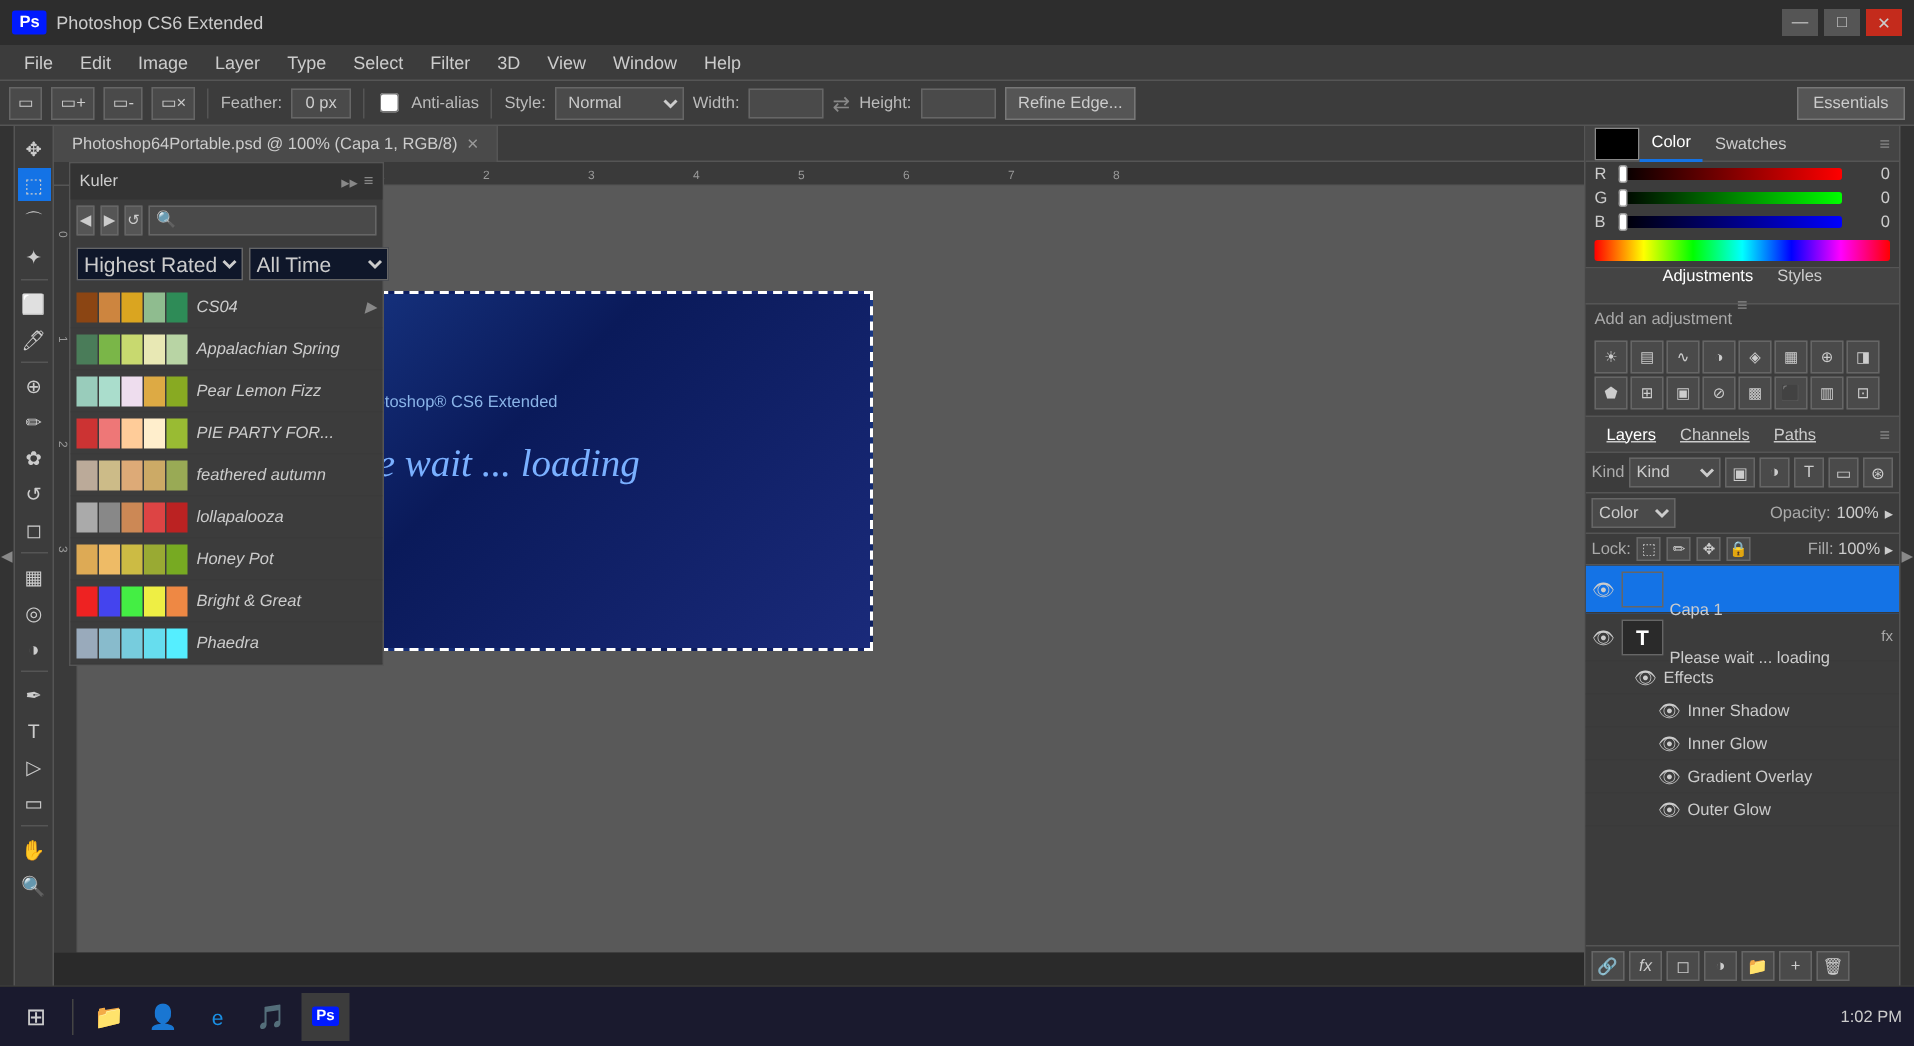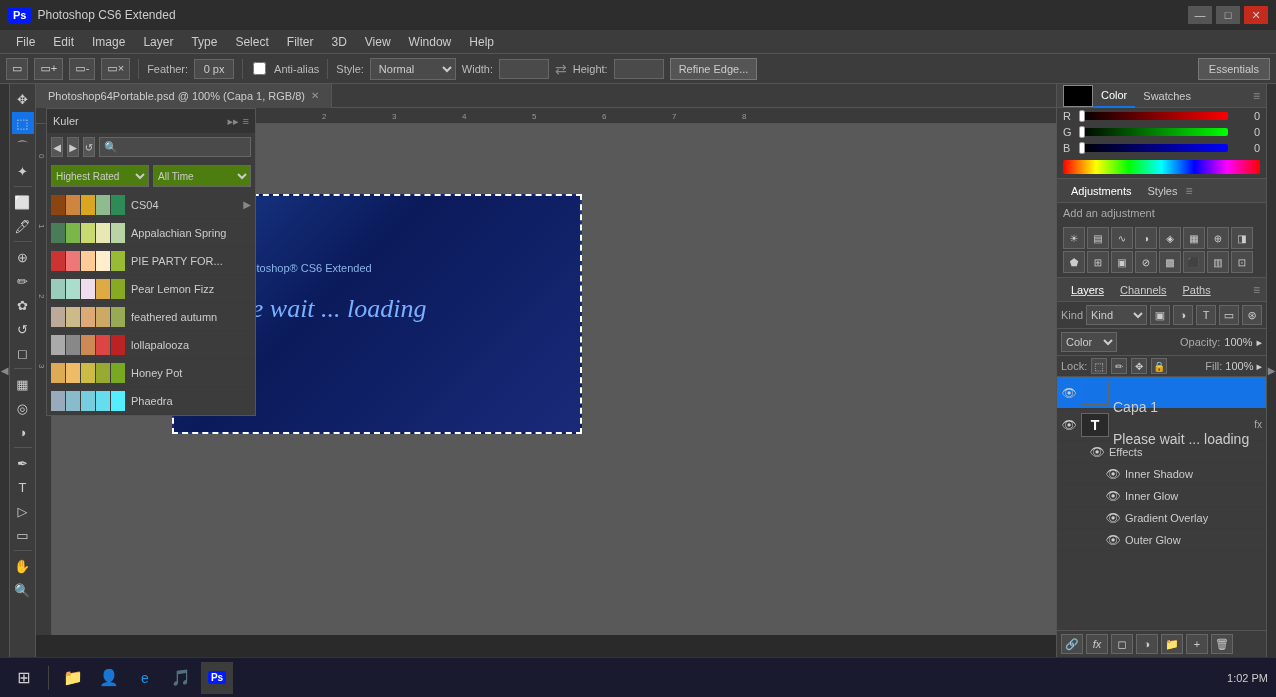--- a/index.html
+++ b/index.html
@@ -56,44 +56,44 @@
     
     #kuler-panel { position: absolute; top: 0; left: 0; width: 210px; background: #3c3c3c; border: 1px solid #555; z-index: 10; }
     #kuler-header { background: #333; height: 24px; display: flex; align-items: center; justify-content: space-between; padding: 0 6px; font-size: 11px; color: #ccc; cursor: move; }
     #kuler-tabs { display: flex; background: #444; border-bottom: 1px solid #555; }
     .kuler-tab { flex: 1; padding: 4px; text-align: center; font-size: 11px; color: #ccc; cursor: pointer; }
     .kuler-tab.active { background: #1473e6; }
     #kuler-controls { display: flex; align-items: center; padding: 4px; gap: 4px; }
     .kuler-ctrl-btn { width: 20px; height: 20px; background: #555; border: 1px solid #666; color: #ccc; cursor: pointer; display: flex; align-items: center; justify-content: center; font-size: 10px; }
     .kuler-search { flex: 1; background: #4a4a4a; border: 1px solid #666; color: #ccc; height: 20px; padding: 0 4px; font-size: 11px; }
     #kuler-filters { display: flex; gap: 4px; padding: 4px; }
-    .kuler-select { flex: 1; background: #4d7c0f; border: 1px solid #666; color: #ccc; height: 22px; font-size: 10px; }
+    .kuler-select { flex: 1; background: #0f172a; border: 1px solid #666; color: #ccc; height: 22px; font-size: 14px; }
     .kuler-list { overflow-y: auto; max-height: 350px; }
-    .kuler-row { display: flex; align-items: center; height: 28px; padding: 0 4px; cursor: pointer; border-bottom: 1px solid #3a3a3a; }
+    .kuler-row { display: flex; align-items: center; height: 28px; padding: 0 4px; cursor: pointer; border-bottom: 1px solid #3a3a3a; font-style: italic; }
     .kuler-swatches { display: flex; gap: 1px; }
     .swatch { width: 14px; height: 20px; }
     .kuler-name { margin-left: 6px; font-size: 11px; color: #ccc; flex: 1; }
     .kuler-arrow { color: #888; font-size: 10px; }
 
     
     #right-panel { width: 210px; background: #3c3c3c; border-left: 1px solid #555; display: flex; flex-direction: column; }
     #color-panel { border-bottom: 1px solid #555; }
     #color-header { display: flex; align-items: center; height: 24px; padding: 0 6px; background: #444; border-bottom: 1px solid #555; }
     .panel-tab { padding: 0 8px; font-size: 11px; color: #ccc; cursor: pointer; height: 24px; display: flex; align-items: center; }
     .panel-tab.active { color: #fff; border-bottom: 2px solid #1473e6; }
     #color-preview { width: 30px; height: 22px; background: #000; border: 1px solid #888; }
     .color-channel { display: flex; align-items: center; padding: 2px 6px; gap: 4px; }
     .channel-label { color: #ccc; font-size: 11px; width: 12px; }
     .channel-val { width: 28px; text-align: right; font-size: 11px; color: #ccc; }
     .slider-thumb { position: absolute; top: -2px; width: 6px; height: 12px; background: #fff; border: 1px solid #999; border-radius: 2px; }
     #spectrum { height: 14px; margin: 4px 6px; background: linear-gradient(to right, #f00, #ff0, #0f0, #0ff, #00f, #f0f, #f00); border-radius: 2px; }
 
     
     #adj-panel { border-bottom: 1px solid #555; }
-    #adj-header { display: flex; align-items: center; height: 24px; padding: 0 6px; background: #444; border-bottom: 1px solid #555; justify-content: flex-start; }
+    #adj-header { display: flex; align-items: center; height: 24px; padding: 0 6px; background: #444; border-bottom: 1px solid #555; justify-content: center; flex-direction: column; }
     .adj-tabs { display: flex; }
     .adj-tab { padding: 0 8px; font-size: 11px; color: #ccc; cursor: pointer; height: 24px; display: flex; align-items: center; }
     .adj-tab.active { color: #fff; }
     .adj-icons-row { display: flex; flex-wrap: wrap; gap: 2px; padding: 4px 6px; }
     .adj-icon { width: 22px; height: 22px; background: #4a4a4a; border: 1px solid #666; display: flex; align-items: center; justify-content: center; cursor: pointer; font-size: 10px; color: #ccc; }
 
     
     #layers-panel { flex: 1; display: flex; flex-direction: column; overflow: hidden; }
     #layers-header { display: flex; align-items: center; height: 24px; padding: 0 6px; background: #444; border-bottom: 1px solid #555; justify-content: space-between; }
     .layers-tabs { display: flex; text-decoration: underline; }
@@ -107,21 +107,21 @@
     .opt-select { background: #4a4a4a; border: 1px solid #666; color: #ccc; height: 20px; font-size: 11px; flex: 1; }
     .opt-val { color: #ccc; }
     #lock-row { display: flex; align-items: center; padding: 2px 4px; gap: 4px; border-bottom: 1px solid #555; font-size: 11px; }
     .lock-icon { width: 16px; height: 16px; background: #4a4a4a; border: 1px solid #666; display: flex; align-items: center; justify-content: center; font-size: 10px; color: #ccc; cursor: pointer; }
     .fill-row { display: flex; align-items: center; gap: 3px; margin-left: auto; }
     #layers-list { flex: 1; overflow-y: auto; background: #3c3c3c; }
     .layer-row { display: flex; align-items: center; height: 32px; padding: 0 4px; gap: 4px; border-bottom: 1px solid #3a3a3a; cursor: pointer; }
     .layer-row.selected { background: #1473e6; }
     .layer-eye { width: 16px; height: 16px; color: #ccc; display: flex; align-items: center; justify-content: center; font-size: 12px; }
     .layer-thumb { width: 28px; height: 24px; background: #2a2a2a; border: 1px solid #666; }
-    .layer-name { flex: 1; font-size: 14px; color: #ccc; margin-top: 28px; }
+    .layer-name { flex: 1; font-size: 11px; color: #ccc; margin-top: 28px; }
     .layer-fx { font-size: 10px; color: #aaa; }
     .effect-row { display: flex; align-items: center; height: 22px; padding: 0 4px 0 32px; gap: 4px; border-bottom: 1px solid #3a3a3a; }
     .effect-eye { width: 16px; height: 16px; color: #ccc; display: flex; align-items: center; justify-content: center; }
     .effect-name { font-size: 11px; color: #ccc; }
     #layers-footer { display: flex; align-items: center; padding: 3px 4px; gap: 3px; border-top: 1px solid #555; background: #3c3c3c; }
     .footer-btn { width: 22px; height: 20px; background: #4a4a4a; border: 1px solid #666; color: #ccc; cursor: pointer; display: flex; align-items: center; justify-content: center; font-size: 11px; }
 
     
     #taskbar { position: fixed; bottom: 0; left: 0; width: 1276px; height: 40px; background: #1a1a2e; display: flex; align-items: center; padding: 0 8px; gap: 4px; border-top: 1px solid #333; }
     .taskbar-btn { width: 32px; height: 32px; background: transparent; border: none; color: #ccc; cursor: pointer; display: flex; align-items: center; justify-content: center; font-size: 16px; }
@@ -306,40 +306,40 @@
               <div class="swatch" style="background: rgb(74, 124, 89);"></div>
               <div class="swatch" style="background: rgb(122, 182, 72);"></div>
               <div class="swatch" style="background: rgb(200, 217, 111);"></div>
               <div class="swatch" style="background: rgb(232, 232, 180);"></div>
               <div class="swatch" style="background: rgb(184, 212, 164);"></div>
             </div>
             <span class="kuler-name">Appalachian Spring</span>
           </div>
           <div class="kuler-row">
             <div class="kuler-swatches">
+              <div class="swatch" style="background: rgb(153, 204, 187);"></div>
+              <div class="swatch" style="background: rgb(170, 221, 204);"></div>
+              <div class="swatch" style="background: rgb(238, 221, 238);"></div>
+              <div class="swatch" style="background: rgb(221, 170, 68);"></div>
+              <div class="swatch" style="background: rgb(136, 170, 34);"></div>
+            </div>
+            <span class="kuler-name">Pear Lemon Fizz</span>
+          </div>
+          <div class="kuler-row">
+            <div class="kuler-swatches">
               <div class="swatch" style="background: rgb(204, 51, 51);"></div>
               <div class="swatch" style="background: rgb(238, 119, 119);"></div>
               <div class="swatch" style="background: rgb(255, 204, 153);"></div>
               <div class="swatch" style="background: rgb(255, 238, 204);"></div>
               <div class="swatch" style="background: rgb(153, 187, 51);"></div>
             </div>
             <span class="kuler-name">PIE PARTY FOR...</span>
           </div>
           <div class="kuler-row">
             <div class="kuler-swatches">
-              <div class="swatch" style="background: rgb(153, 204, 187);"></div>
-              <div class="swatch" style="background: rgb(170, 221, 204);"></div>
-              <div class="swatch" style="background: rgb(238, 221, 238);"></div>
-              <div class="swatch" style="background: rgb(221, 170, 68);"></div>
-              <div class="swatch" style="background: rgb(136, 170, 34);"></div>
-            </div>
-            <span class="kuler-name">Pear Lemon Fizz</span>
-          </div>
-          <div class="kuler-row">
-            <div class="kuler-swatches">
               <div class="swatch" style="background: rgb(187, 170, 153);"></div>
               <div class="swatch" style="background: rgb(204, 187, 136);"></div>
               <div class="swatch" style="background: rgb(221, 170, 119);"></div>
               <div class="swatch" style="background: rgb(204, 170, 102);"></div>
               <div class="swatch" style="background: rgb(153, 170, 85);"></div>
             </div>
             <span class="kuler-name">feathered autumn</span>
           </div>
           <div class="kuler-row">
             <div class="kuler-swatches">
@@ -353,20 +353,30 @@
           </div>
           <div class="kuler-row">
             <div class="kuler-swatches">
               <div class="swatch" style="background: rgb(221, 170, 85);"></div>
               <div class="swatch" style="background: rgb(238, 187, 102);"></div>
               <div class="swatch" style="background: rgb(204, 187, 68);"></div>
               <div class="swatch" style="background: rgb(153, 170, 51);"></div>
               <div class="swatch" style="background: rgb(119, 170, 34);"></div>
             </div>
             <span class="kuler-name">Honey Pot</span>
+          </div>
+          <div class="kuler-row">
+            <div class="kuler-swatches">
+              <div class="swatch" style="background: rgb(238, 34, 34);"></div>
+              <div class="swatch" style="background: rgb(68, 68, 238);"></div>
+              <div class="swatch" style="background: rgb(68, 238, 68);"></div>
+              <div class="swatch" style="background: rgb(238, 238, 68);"></div>
+              <div class="swatch" style="background: rgb(238, 136, 68);"></div>
+            </div>
+            <span class="kuler-name">Bright &amp; Great</span>
           </div>
           <div class="kuler-row">
             <div class="kuler-swatches">
               <div class="swatch" style="background: rgb(153, 170, 187);"></div>
               <div class="swatch" style="background: rgb(136, 187, 204);"></div>
               <div class="swatch" style="background: rgb(119, 204, 221);"></div>
               <div class="swatch" style="background: rgb(102, 221, 238);"></div>
               <div class="swatch" style="background: rgb(85, 238, 255);"></div>
             </div>
             <span class="kuler-name">Phaedra</span>

